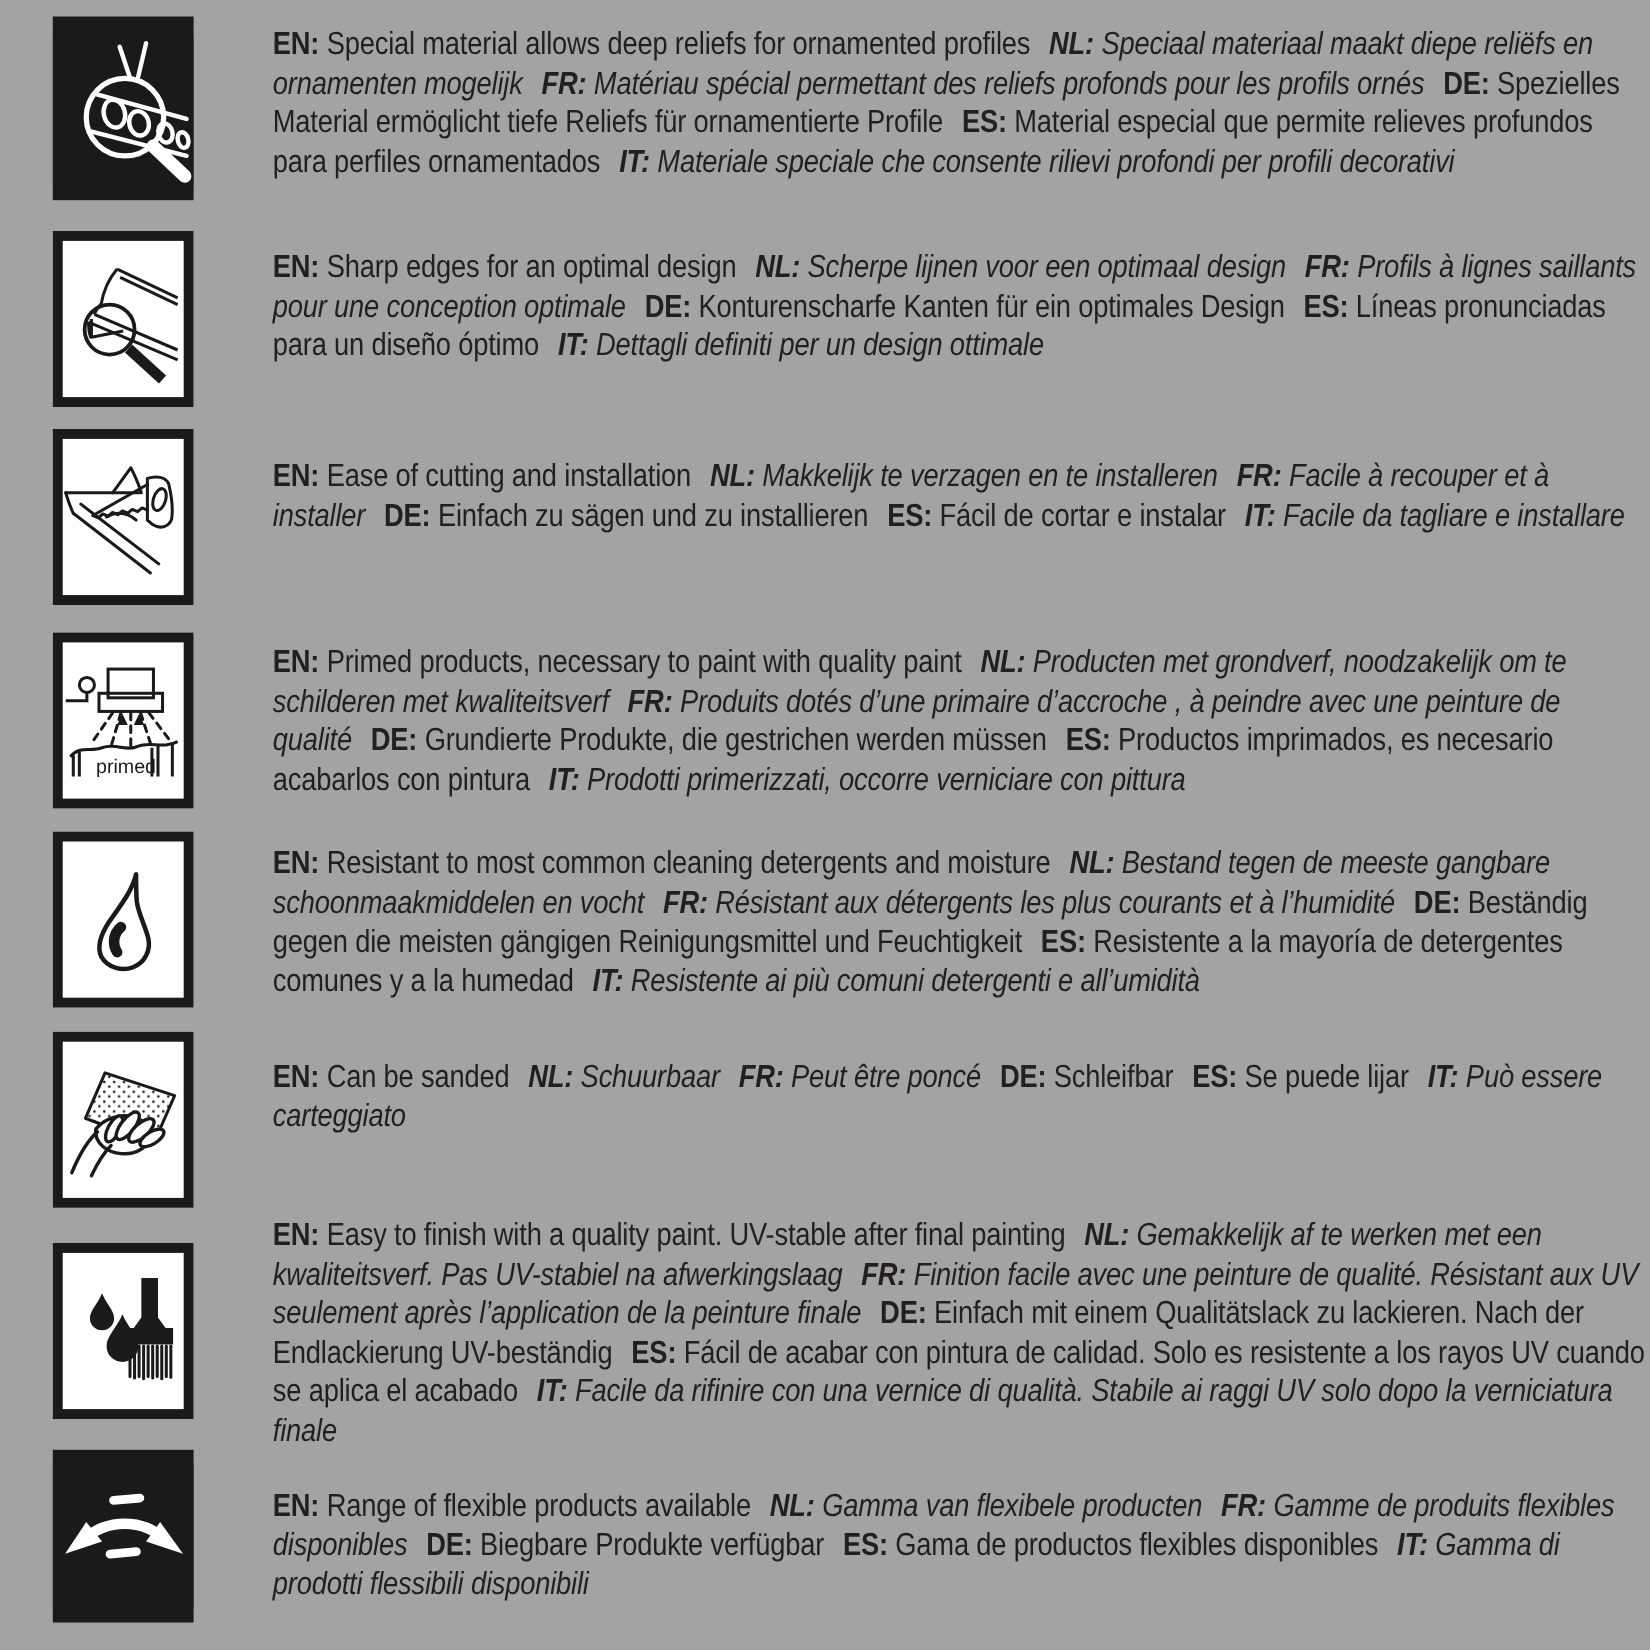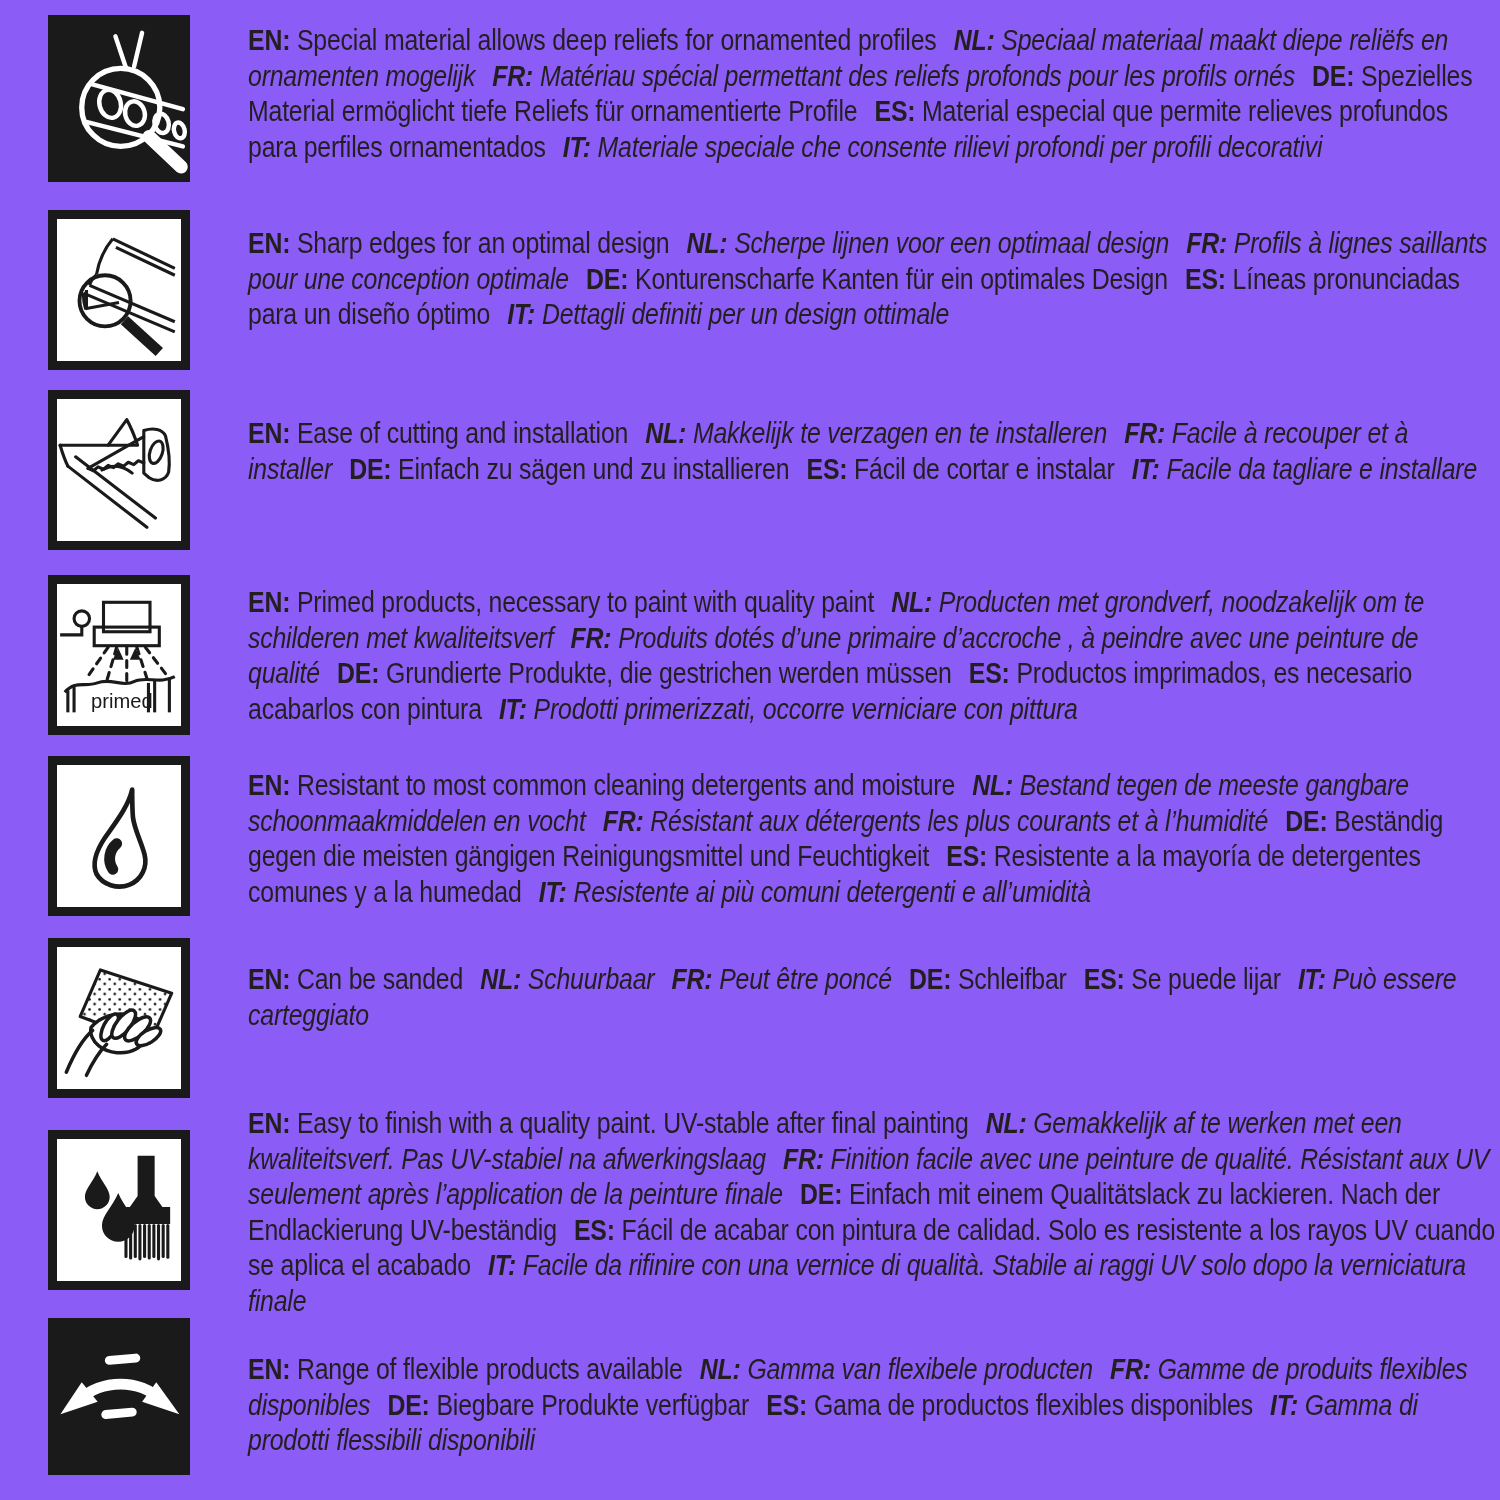--- a/index.html
+++ b/index.html
@@ -3,25 +3,25 @@
 <meta charset="utf-8">
 <style>
   * { margin:0; padding:0; box-sizing:border-box; }
   html,body { background:#ffffff; }
   body {
     width:1500px; height:1500px;
     font-family:"Liberation Sans", sans-serif;
     color:#231f20;
     position:relative; overflow:hidden;
   }
-  .page { position:absolute; inset:0; background:#8b5cf6; }
+  .page { position:absolute; inset:0; background:#a3a3a3; }
   .row { position:absolute; left:48px; width:1452px; }
   .iconbox {
     position:absolute; left:0; top:0;
-    width:142px; height:160px;
+    width:128px; height:160px;
     background:#fff; border:9px solid #1a1a1a;
   }
   .iconbox.inv { border:none; background:#1a1a1a; }
   .iconbox svg { display:block; width:100%; height:100%; }
   .textcol {
     position:absolute; left:200px;
     width:1462px;
     transform:scaleX(0.856); transform-origin:left top;
     font-size:29px; line-height:35.5px;
     letter-spacing:-0.2px;

